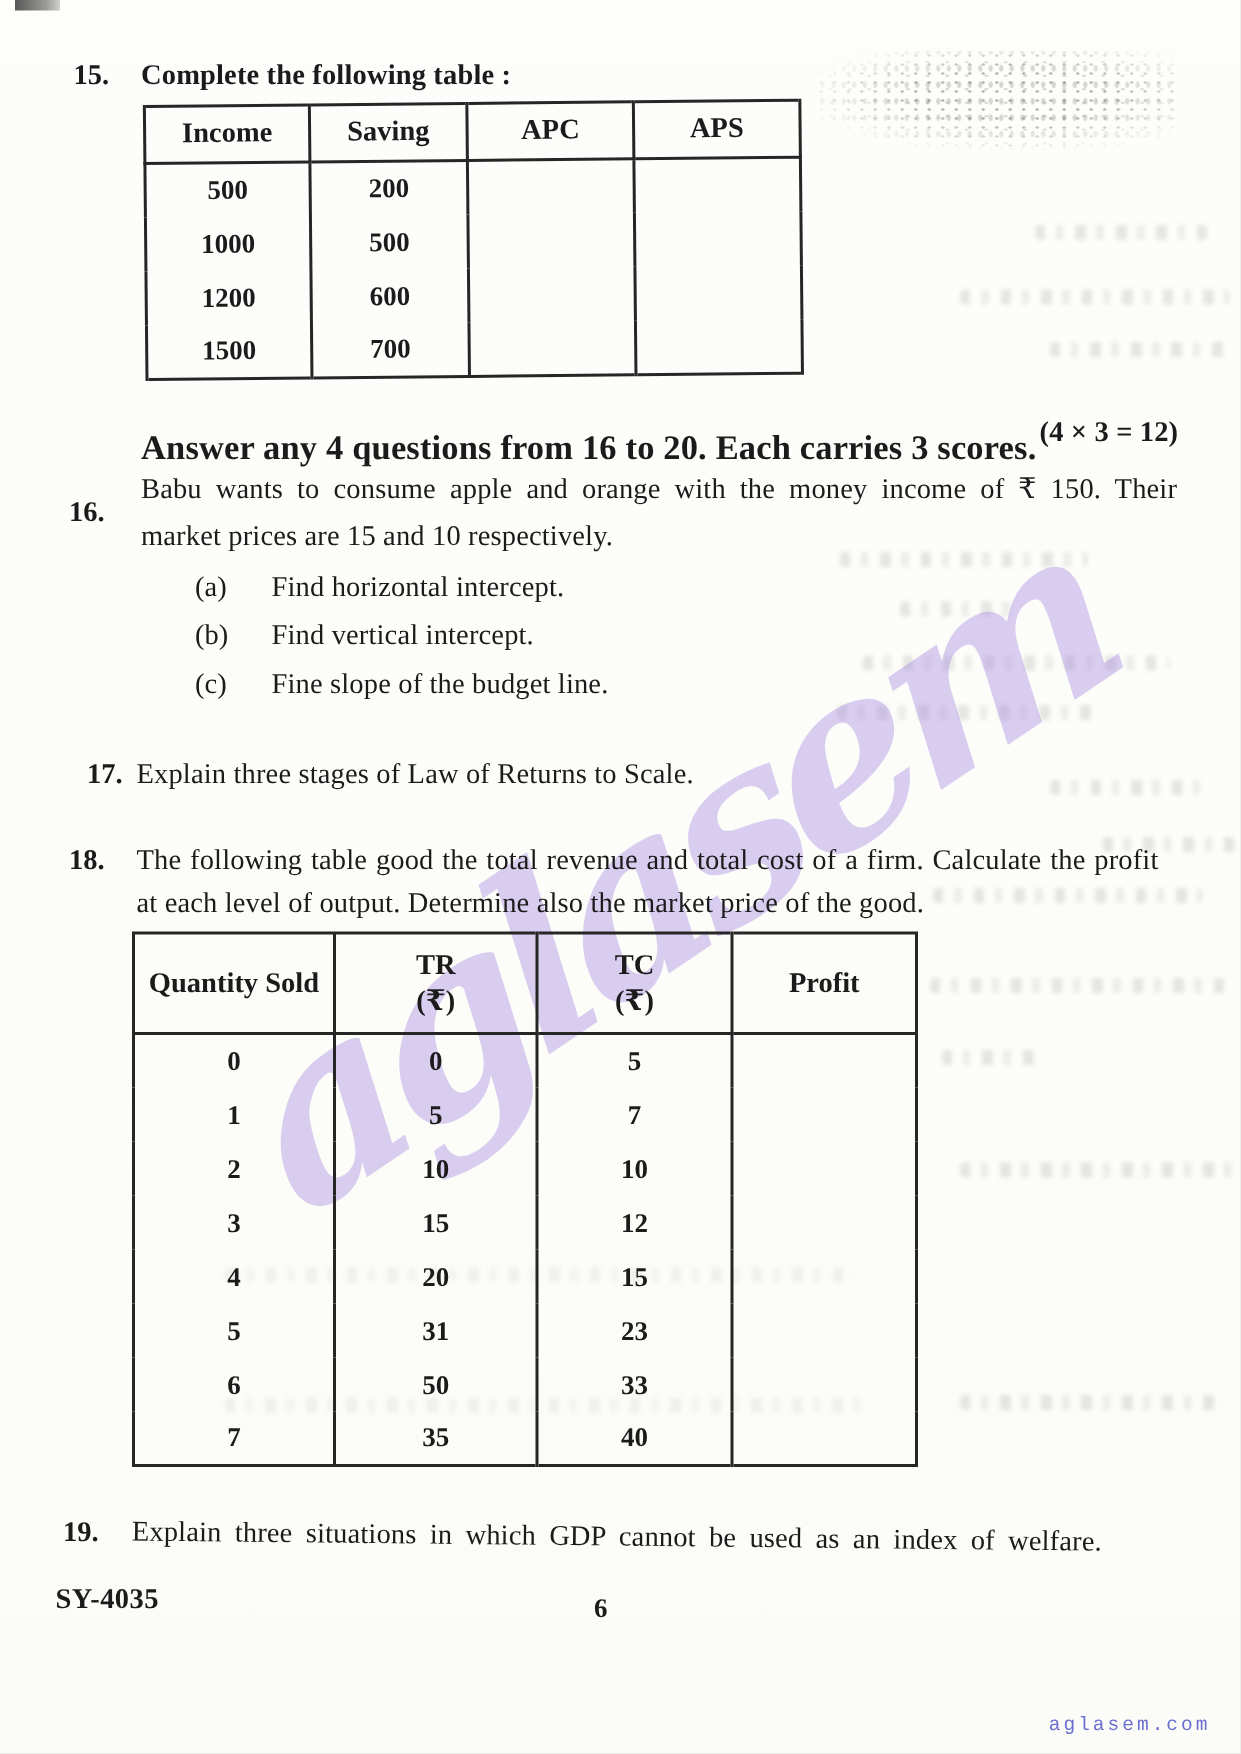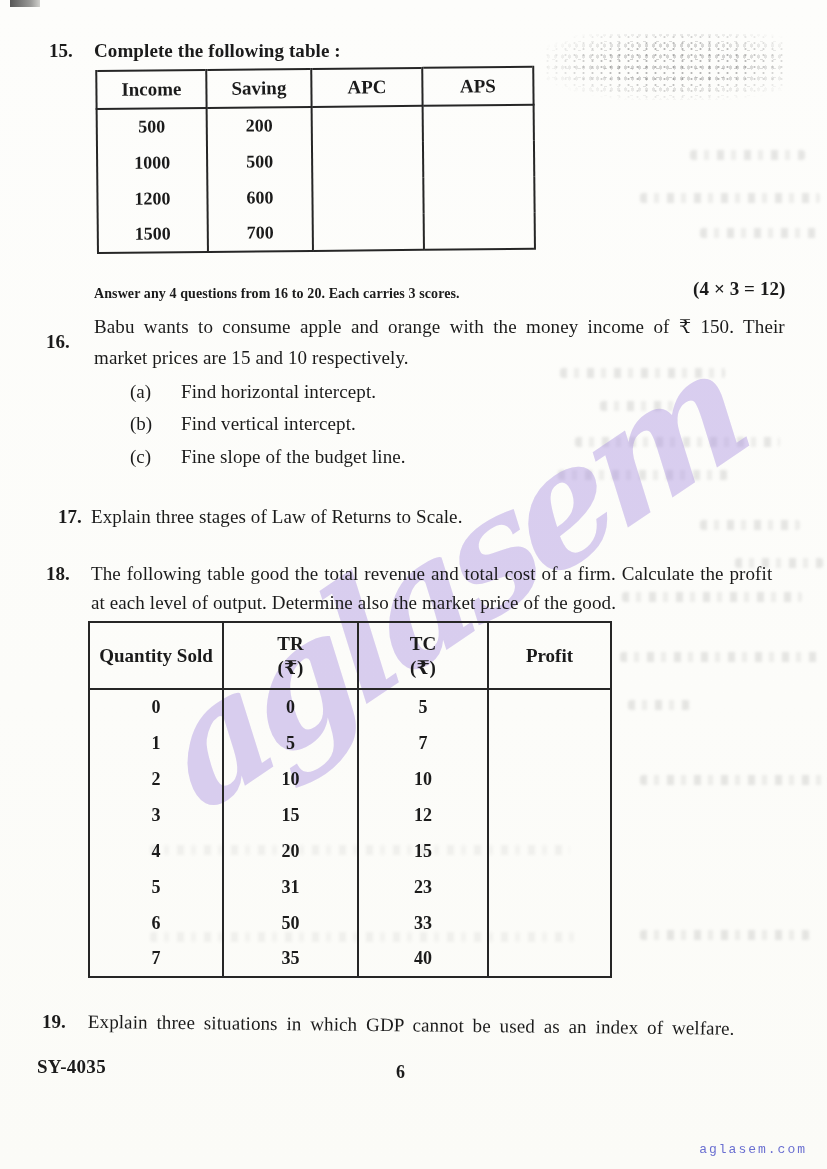--- a/index.html
+++ b/index.html
@@ -152,21 +152,21 @@
         </tr>
         <tr>
           <td>1500</td>
           <td>700</td>
           <td></td>
           <td></td>
         </tr>
       </tbody>
     </table>
 
-    <span class="abs qtext bold" style="left:94px; top:286px; font-size:14px;">Answer any 4 questions from 16 to 20. Each carries 3 scores.</span>
+    <span class="abs qtext bold" style="left:94px; top:286px; font-size:23px;">Answer any 4 questions from 16 to 20. Each carries 3 scores.</span>
     <span class="abs qtext bold" style="left:693px; top:278px;">(4 × 3 = 12)</span>
 
     <span class="abs num" style="left:46px; top:331px;">16.</span>
     <span class="abs qtext" style="left:94px; top:315px; width:700px; word-spacing:4.5px;">Babu wants to consume apple and orange with the money income of ₹ 150. Their</span>
     <span class="abs qtext" style="left:94px; top:347px;font-family:Liberation Serif, serif;">market prices are 15 and 10 respectively.</span>
 
     <span class="abs sub-item-label" style="left:130px; top:381px;">(a)</span>
     <span class="abs qtext" style="left:181px; top:381px;">Find horizontal intercept.</span>
     <span class="abs sub-item-label" style="left:130px; top:413px;">(b)</span>
     <span class="abs qtext" style="left:181px; top:413px;">Find vertical intercept.</span>

